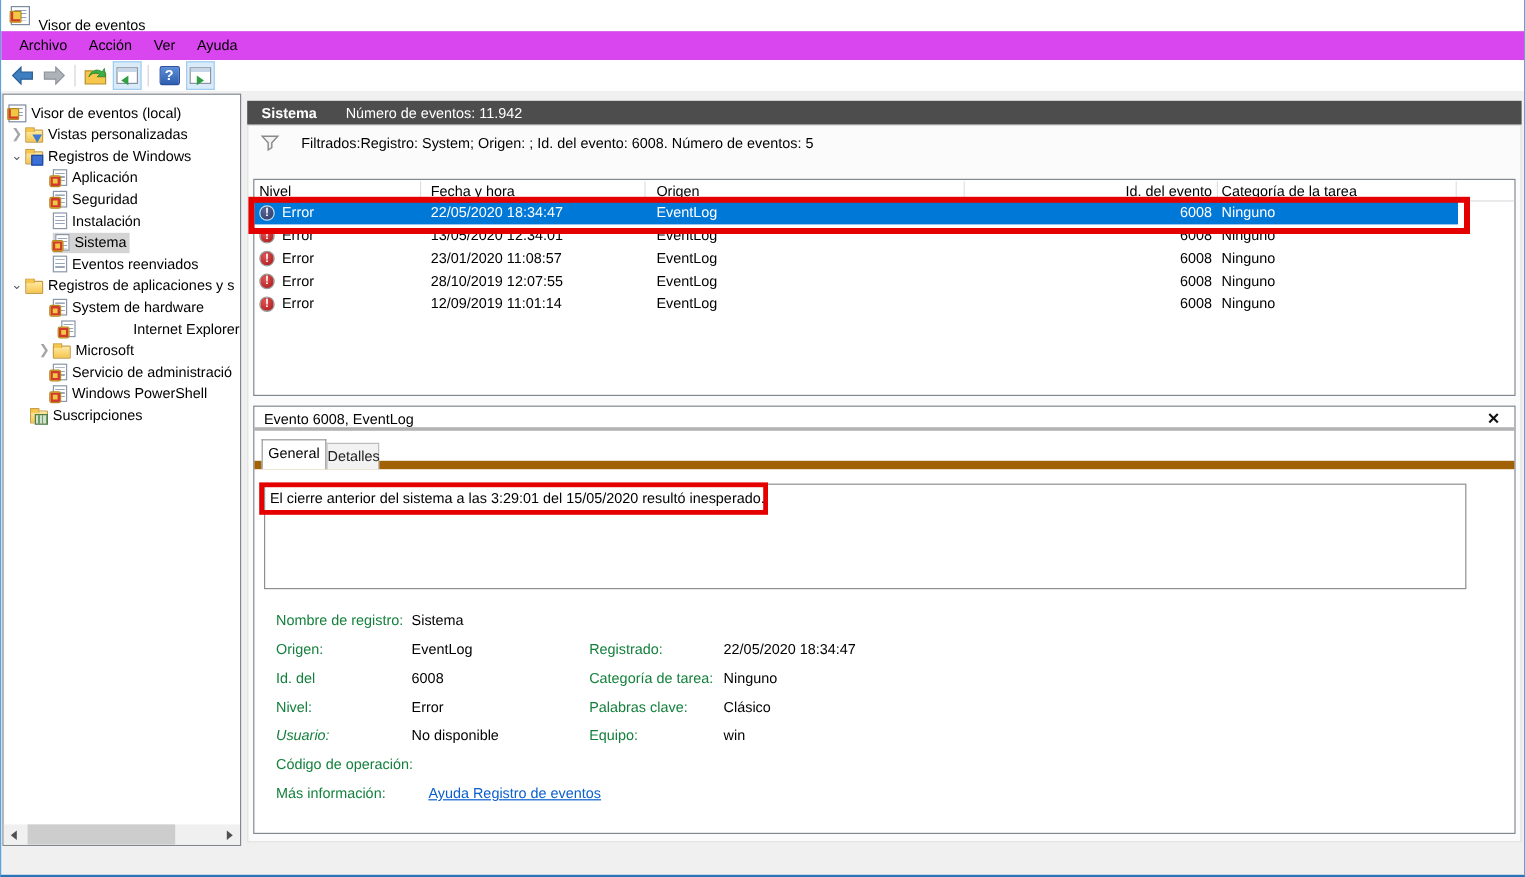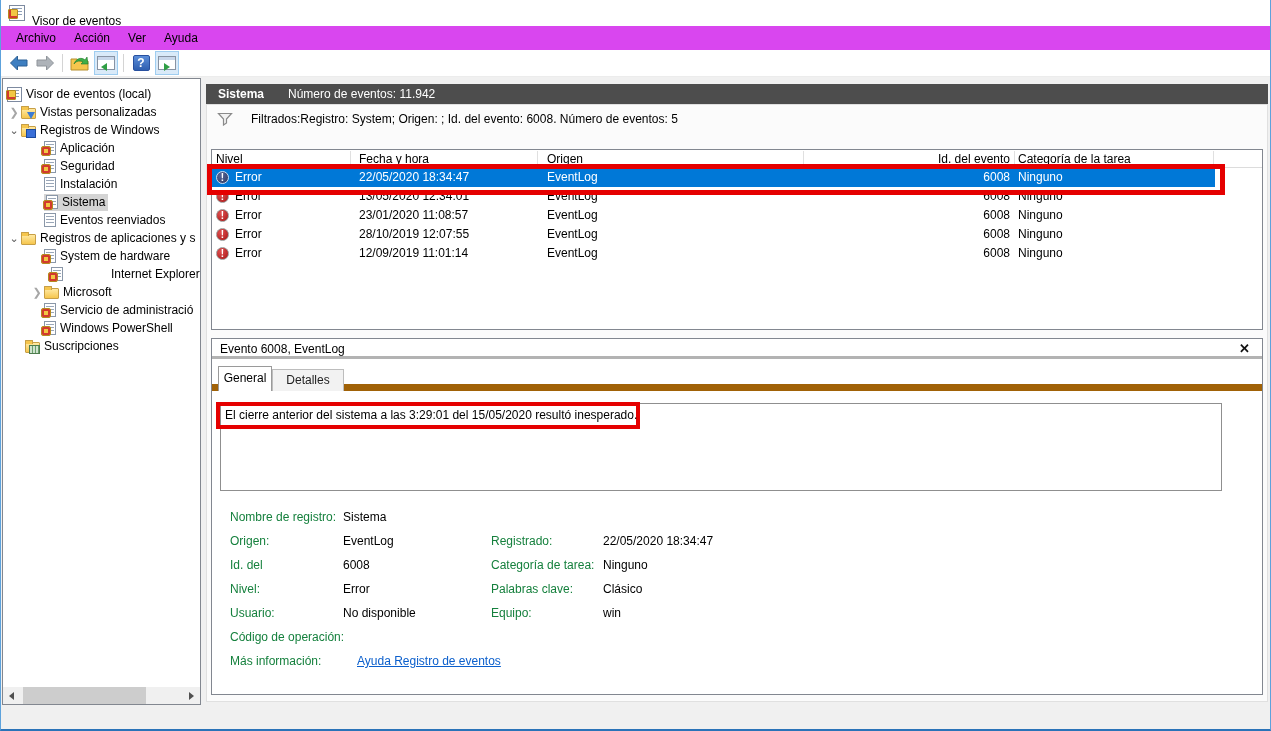--- a/index.html
+++ b/index.html
@@ -99,21 +99,21 @@
   .annot { position:absolute; border-style:solid; border-color:#e50000; background:transparent; z-index:5; }
 
   
   .detail-panel { position:absolute; left:210px; top:338px; width:1052px; height:357px; background:#fff; border:1px solid #828790; }
   .dp-header { position:relative; height:20px; border-bottom:3px solid #b3b3b3; }
   .dp-title { position:absolute; left:8px; top:3px; }
   .dp-close { position:absolute; right:12px; top:2px; font-weight:bold; font-size:13px; color:#111; }
   .tabs { position:absolute; left:0; top:26px; width:100%; height:26px; border-bottom:7px solid #a16207; }
   .tab { position:absolute; text-align:center; }
   .tab.active { left:6px; top:1px; width:54px; height:25px; background:#fff; border:1px solid #9a9a9a; border-bottom:none; line-height:23px; z-index:2; }
-  .tab.inactive { left:60px; top:4px; width:72px; height:22px; background:#f2f2f2; border:1px solid #bdbdbd; border-bottom:none; line-height:20px; color:#222; }
+  .tab.inactive { left:60px; top:4px; width:44px; height:22px; background:#f2f2f2; border:1px solid #bdbdbd; border-bottom:none; line-height:20px; color:#222; }
   .desc-box { position:absolute; left:8px; top:64px; width:1002px; height:88px; background:#fff; border:1px solid #8f8f8f; }
   .desc-text { position:absolute; left:13px; top:69px; z-index:6; }
   .flabel { position:absolute; color:#15803d; }
   .fvalue { position:absolute; }
   .link { color:#0b5fcc; text-decoration:underline; }
 
   .funnel-svg, .arrow-svg, .folderexp-svg { display:block; }
 </style>
 </head>
 <body>
@@ -362,21 +362,21 @@
 
     <span class="flabel" style="left:18px; top:195px;">Origen:</span>
     <span class="fvalue" style="left:131px; top:195px;">EventLog</span>
 
     <span class="flabel" style="left:18px; top:219px;">Id. del</span>
     <span class="fvalue" style="left:131px; top:219px;">6008</span>
 
     <span class="flabel" style="left:18px; top:243px;">Nivel:</span>
     <span class="fvalue" style="left:131px; top:243px;">Error</span>
 
-    <span class="flabel" style="left:18px; top:267px;">Usuario:</span>
+    <span class="flabel" style="left:18px; top:267px;font-style:italic;">Usuario:</span>
     <span class="fvalue" style="left:131px; top:267px;">No disponible</span>
 
     <span class="flabel" style="left:18px; top:291px;">Código de operación:</span>
     <span class="fvalue" style="left:131px; top:291px;"></span>
 
     <span class="flabel" style="left:18px; top:315px;">Más información:</span>
     <span class="fvalue link" style="left:145px; top:315px;">Ayuda Registro de eventos</span>
 
     <span class="flabel" style="left:279px; top:195px;">Registrado:</span>
     <span class="fvalue" style="left:391px; top:195px;">22/05/2020 18:34:47</span>

